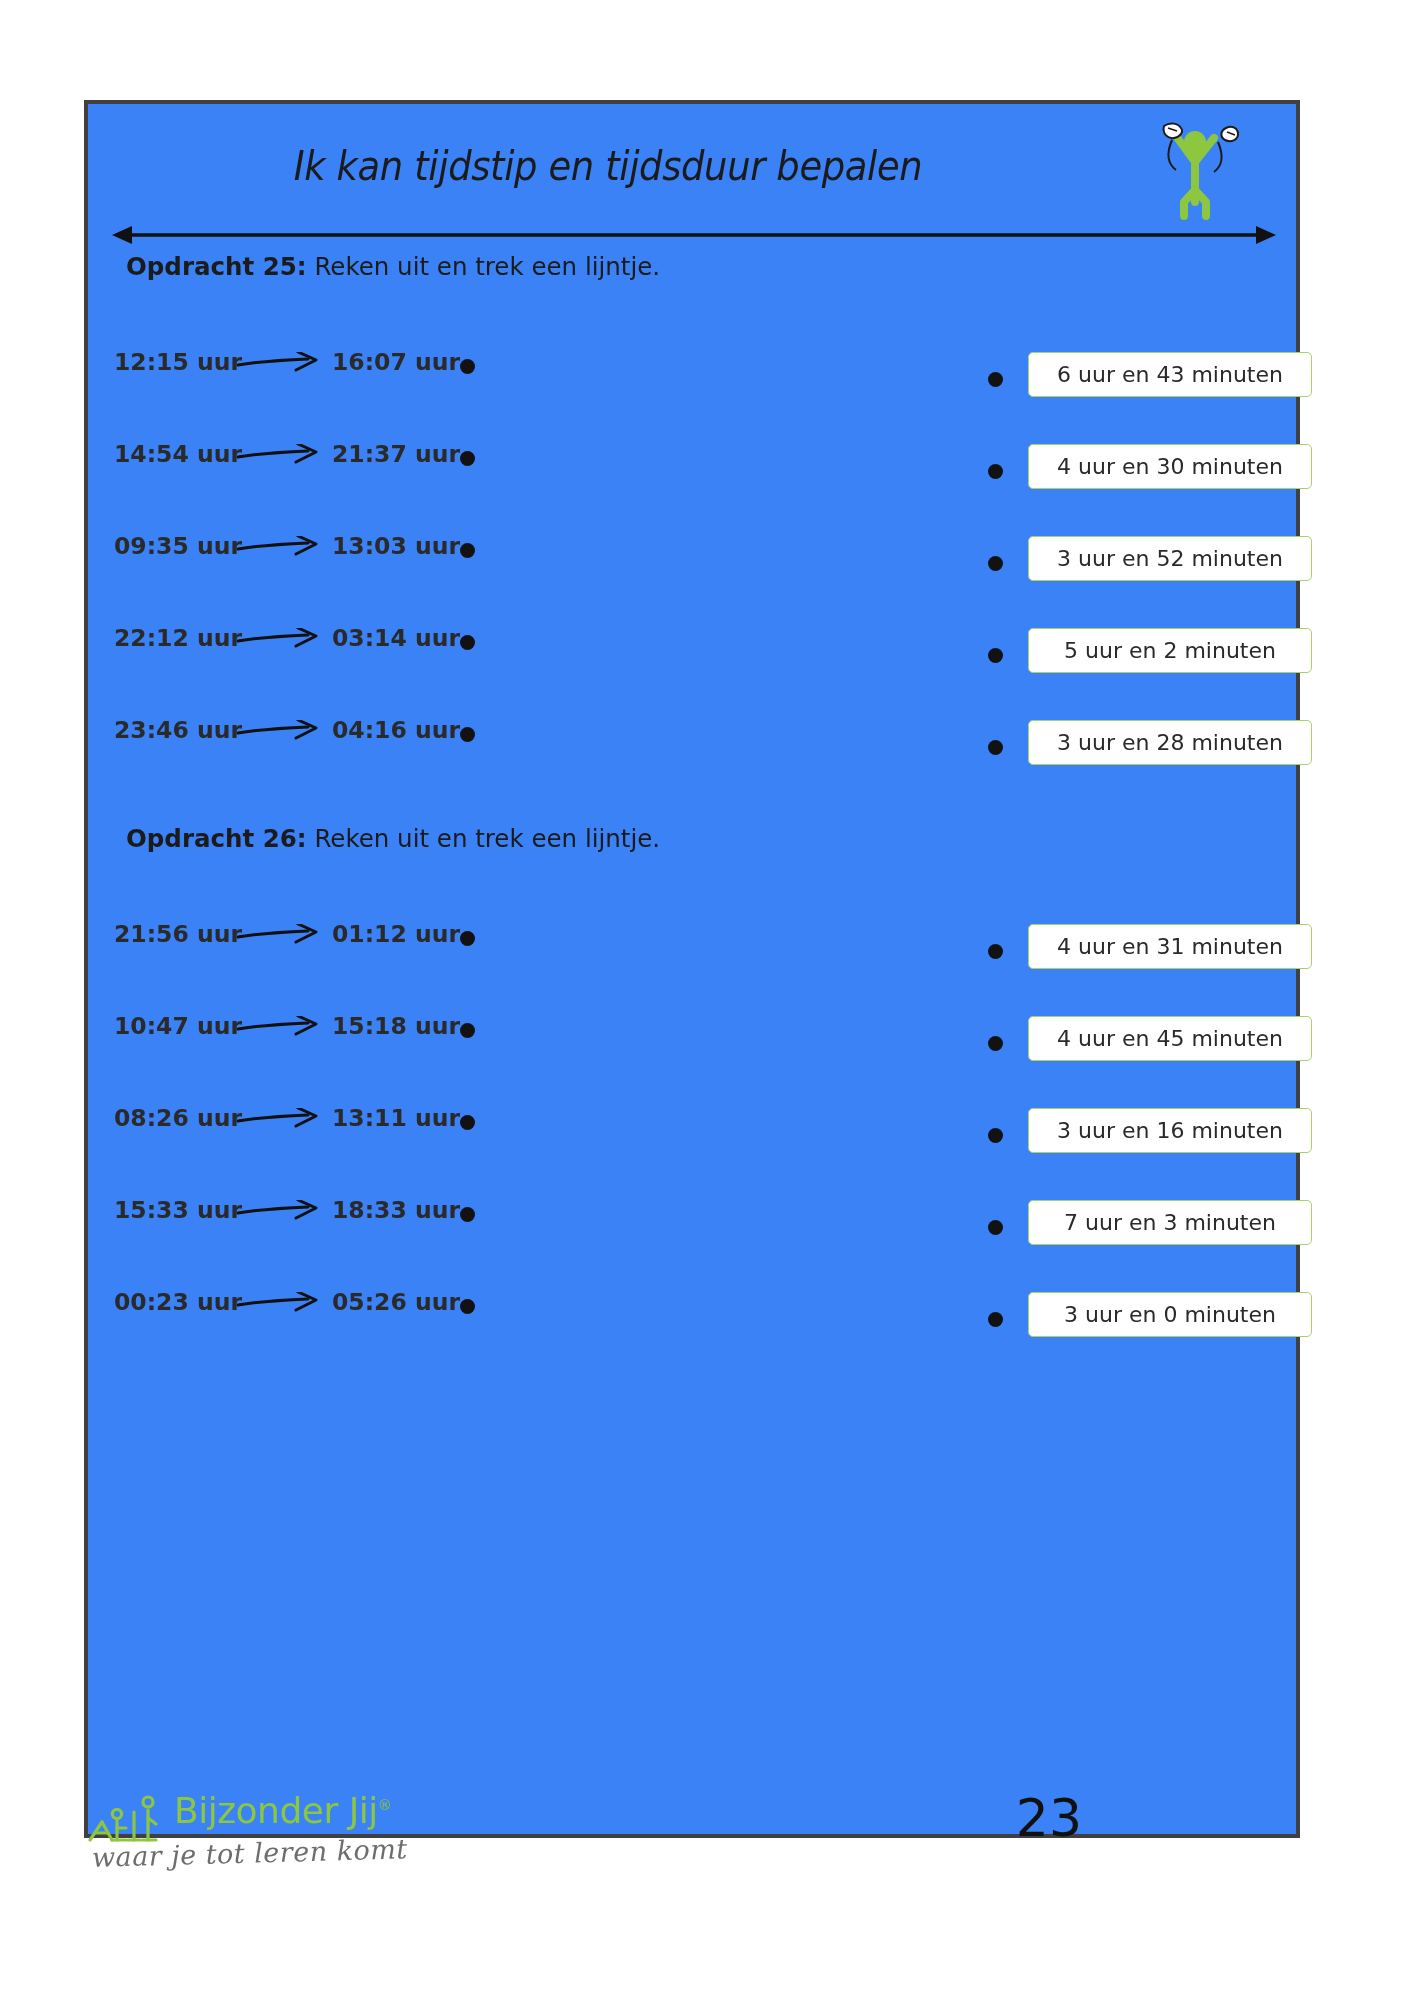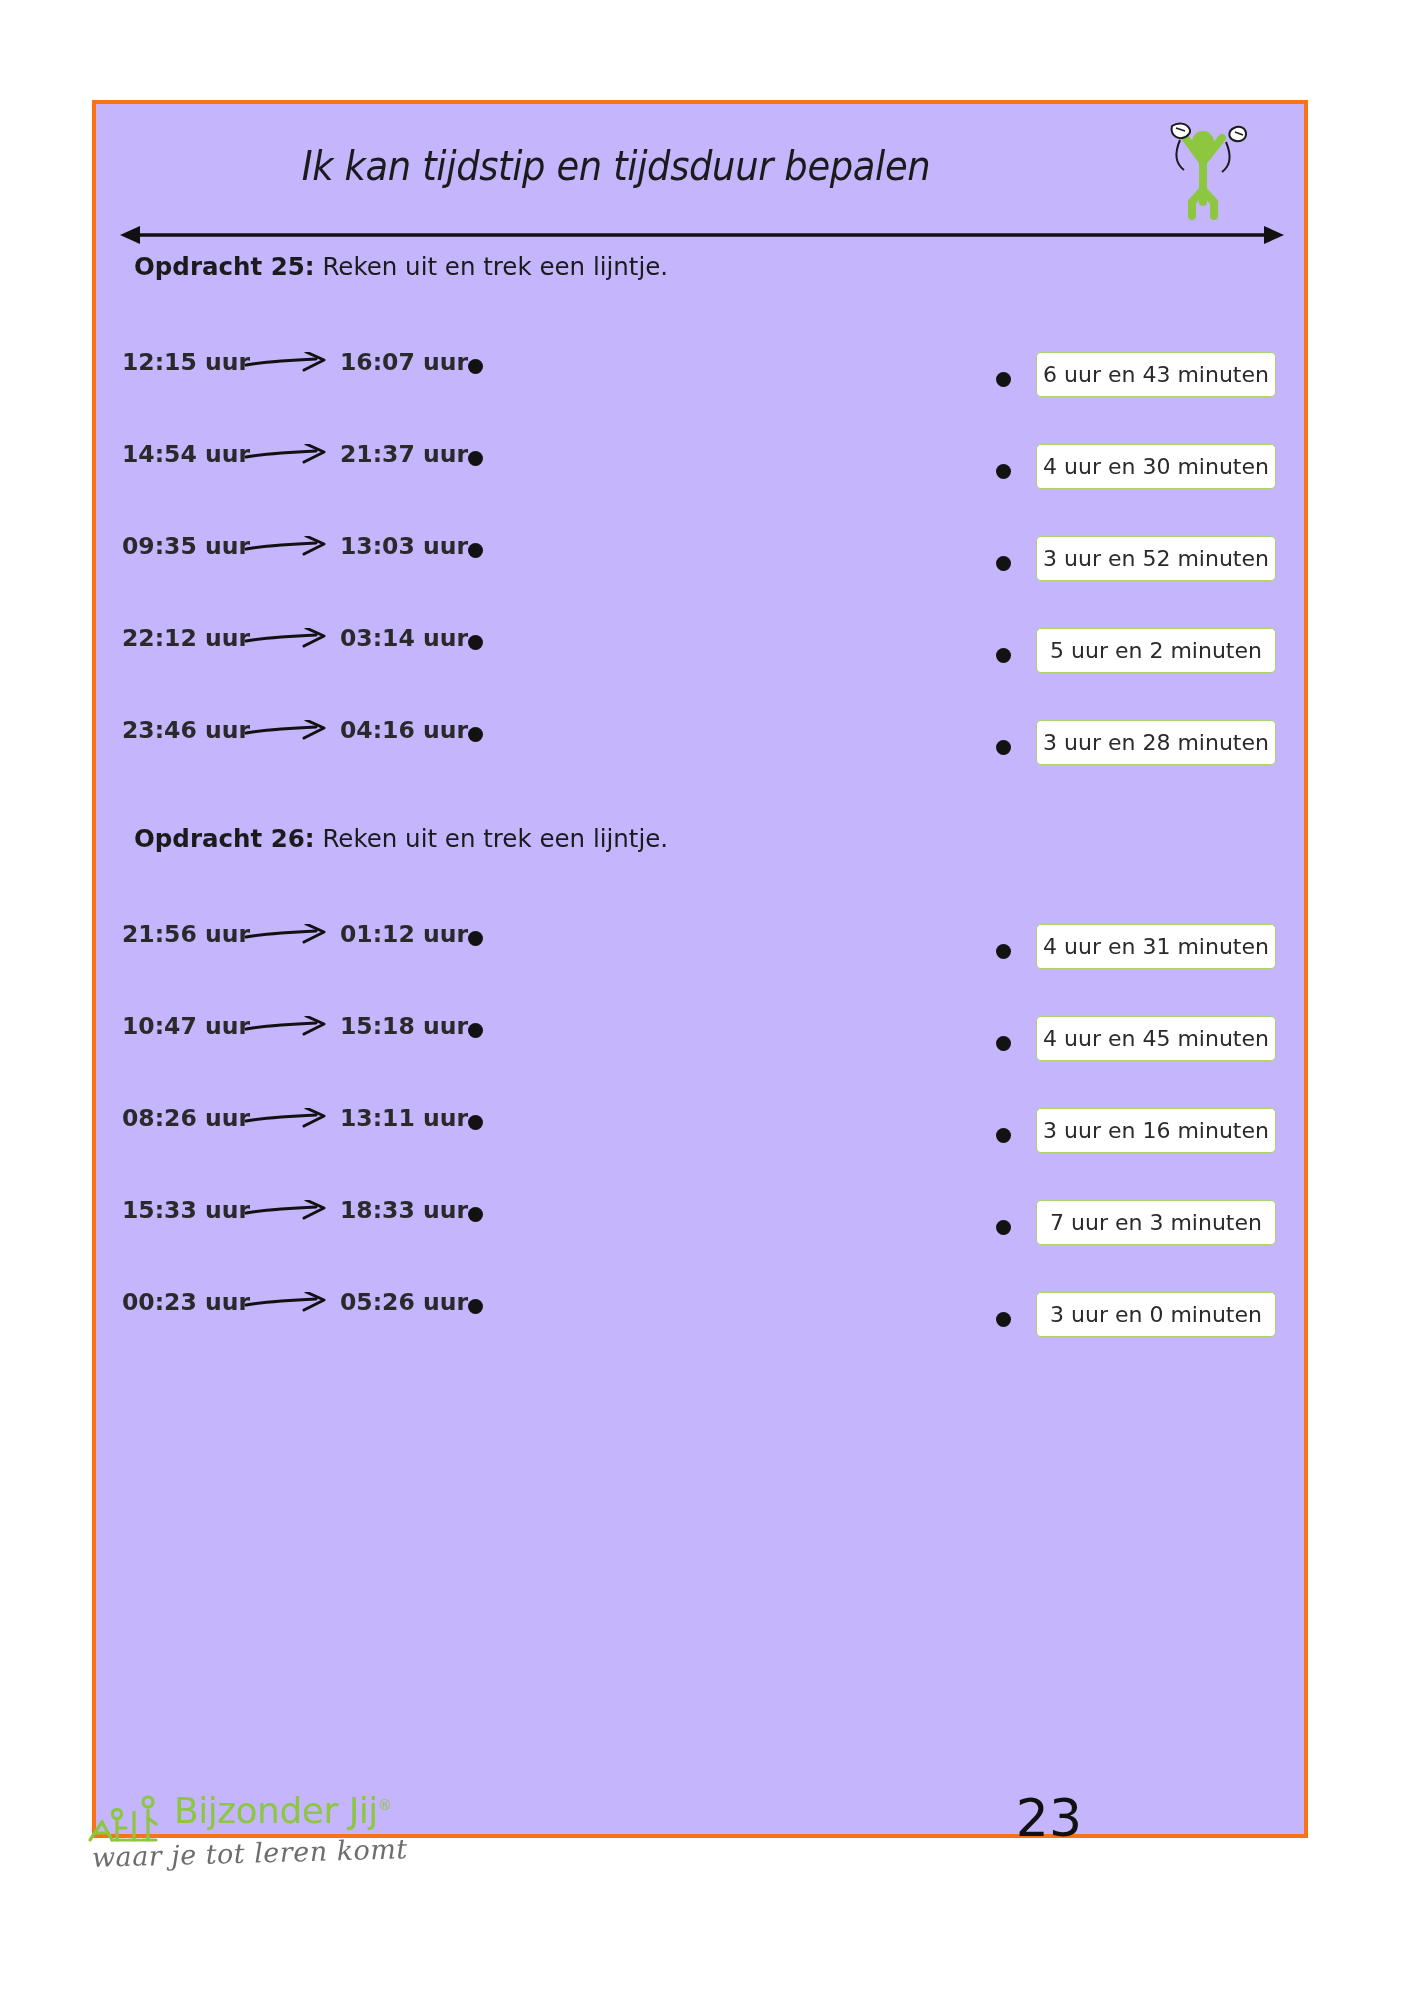--- a/index.html
+++ b/index.html
@@ -13,27 +13,27 @@
     height: 2000px;
     position: relative;
     font-family: "Liberation Sans", sans-serif;
     color: #1a1a1a;
     overflow: hidden;
   }
 
   
   .page-frame {
     position: absolute;
-    left: 92px;
+    left: 84px;
     top: 100px;
     width: 1216px;
     height: 1738px;
-    border: 4px solid #f97316;
+    border: 4px solid #404040;
     box-sizing: border-box;
-    background: #c4b5fd;
+    background: #3b82f6;
   }
 
   
   .header {
     position: absolute;
     left: 0;
     top: 0;
     width: 100%;
     height: 170px;
   }
@@ -155,21 +155,21 @@
     top: 24px;
     width: 15px;
     height: 15px;
     border-radius: 50%;
     background: #121212;
   }
   .option-box {
     position: absolute;
     left: 40px;
     top: 4px;
-    width: 240px;
+    width: 284px;
     height: 45px;
     border: 1.6px solid #a8d46a;
     border-radius: 5px;
     box-sizing: border-box;
     background: #ffffff;
     display: flex;
     align-items: center;
     justify-content: center;
   }
   .option-label {

